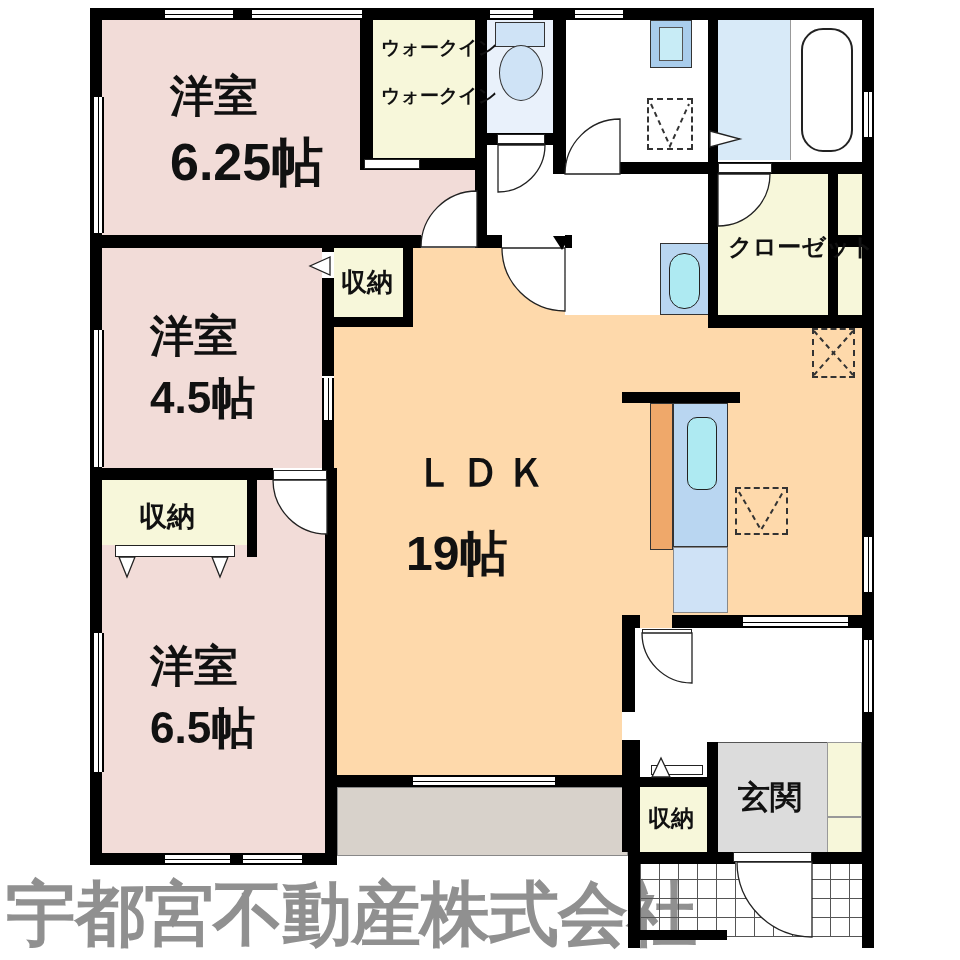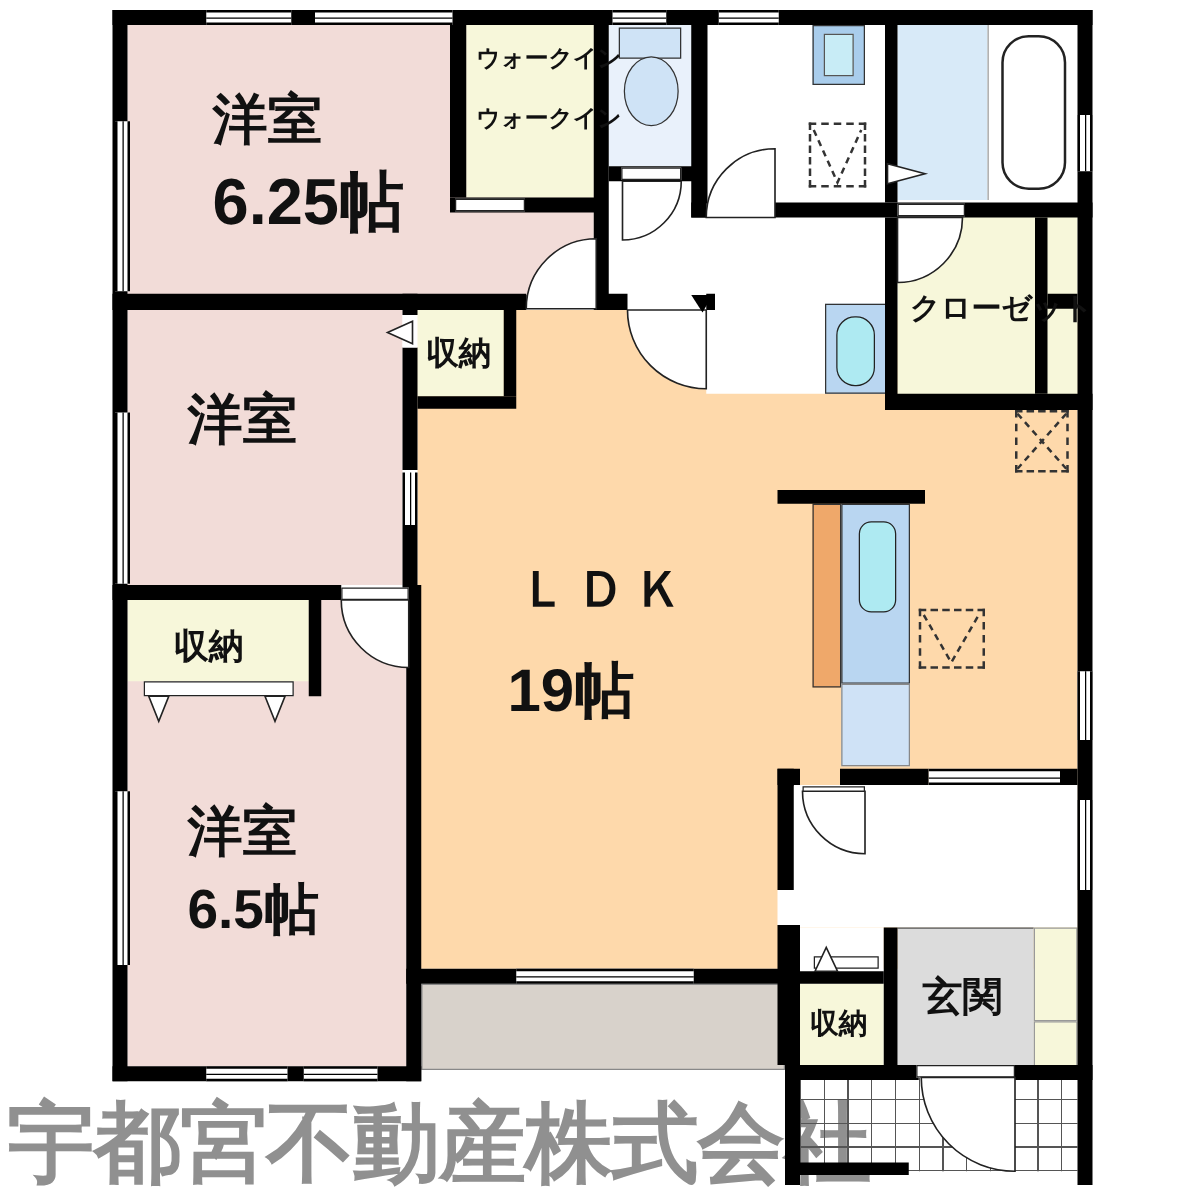--- a/index.html
+++ b/index.html
@@ -171,20 +171,21 @@
       <line x1="853" y1="331" x2="814" y2="375"></line>
     </g>
   </svg>
 
   <div class="lbl" style="left:170px;top:72px;font-size:44px">洋室</div>
   <div class="lbl" style="left:170px;top:134px;font-size:52px">6.25帖</div>
   <div class="lbl" style="left:381px;top:38px;font-size:19px">ウォークイン</div>
   <div class="lbl" style="left:381px;top:86px;font-size:19px">ウォークイン</div>
   <div class="lbl" style="left:341px;top:268px;font-size:26px">収納</div>
   <div class="lbl" style="left:150px;top:312px;font-size:44px">洋室</div>
+  <div class="lbl" style="left:150px;top:374px;font-size:44px">4.5帖</div>
   <div class="lbl" style="left:139px;top:502px;font-size:28px">収納</div>
   <div class="lbl" style="left:150px;top:642px;font-size:44px">洋室</div>
   <div class="lbl" style="left:150px;top:704px;font-size:44px">6.5帖</div>
   <div class="lbl" style="left:415px;top:450px;font-size:40px;letter-spacing:6px">ＬＤＫ</div>
   <div class="lbl" style="left:406px;top:528px;font-size:48px">19帖</div>
   <div class="lbl" style="left:728px;top:234px;font-size:24px">クローゼット</div>
   <div class="lbl" style="left:738px;top:780px;font-size:32px">玄関</div>
   <div class="lbl" style="left:648px;top:806px;font-size:23px">収納</div>
 
 </div>

